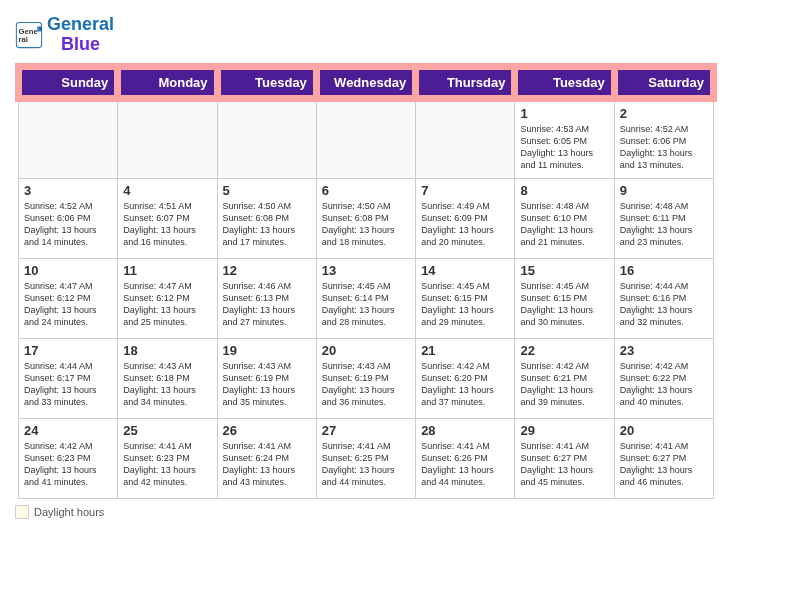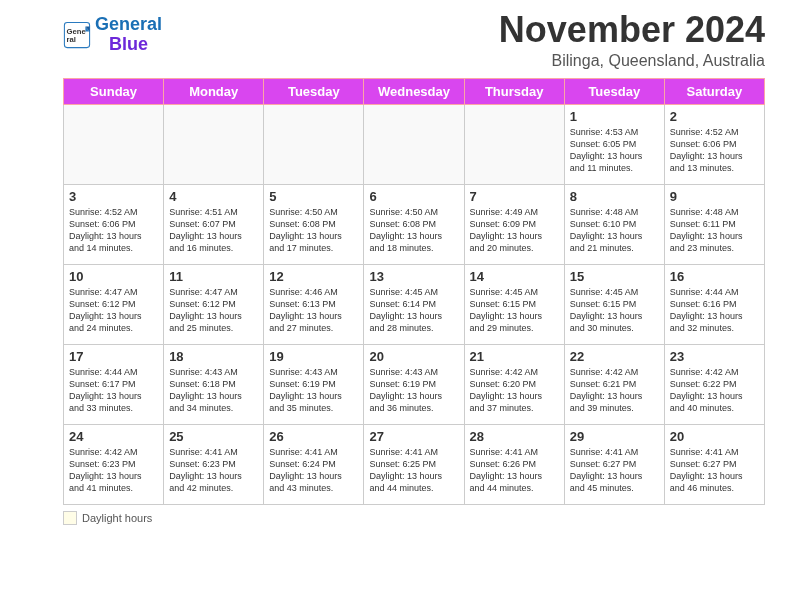--- a/index.html
+++ b/index.html
@@ -6,21 +6,20 @@
     body {
       font-family: Arial, sans-serif;
       background: #fff;
       width: 792px;
       height: 612px;
       overflow: hidden;
     }
     .container {
       width: 732px;
       padding: 10px 15px 10px 15px;
-      margin-left: 48px;
     }
     .header-area {
       display: flex;
       align-items: flex-start;
       justify-content: space-between;
       margin-bottom: 8px;
     }
     .logo {
       display: flex;
       align-items: center;
@@ -54,26 +53,26 @@
       font-size: 16px;
       color: #555;
       margin-top: 2px;
     }
     .calendar-table {
       width: 100%;
       border-collapse: collapse;
       table-layout: fixed;
     }
     .calendar-table th {
-      background-color: #d946ef;
+      background-color: #4c1d95;
       color: #fff;
-      text-align: center;
+      text-align: right;
       padding: 5px 6px;
       font-size: 13px;
-      border: 1px solid #fca5a5;
+      border: 7px solid #fca5a5;
     }
     .calendar-table td {
       border: 1px solid #ccc;
       vertical-align: top;
       padding: 4px 5px;
       font-size: 9.5px;
       color: #333;
       background: #fff;
       height: 80px;
     }
@@ -119,24 +118,20 @@
         <polygon points="32,8 38,15 32,15" fill="#2a7abf"></polygon>
         <polygon points="32,8 38,8 38,15" fill="#1a5a9a"></polygon>
       </svg>
       <div>
         <div class="logo-text">
           <span>General</span>
         </div>
         <div class="logo-text" style="color:#6d28d9;">Blue</div>
       </div>
     </div>
-    <div class="title-area">
-      <div class="month-title">November 2024</div>
-      <div class="location-title">Bilinga, Queensland, Australia</div>
-    </div>
   </div>
 
   <table class="calendar-table">
     <thead>
       <tr>
       <th>Sunday</th>
           <th>Monday</th>
           <th>Tuesday</th>
           <th>Wednesday</th>
           <th>Thursday</th>

